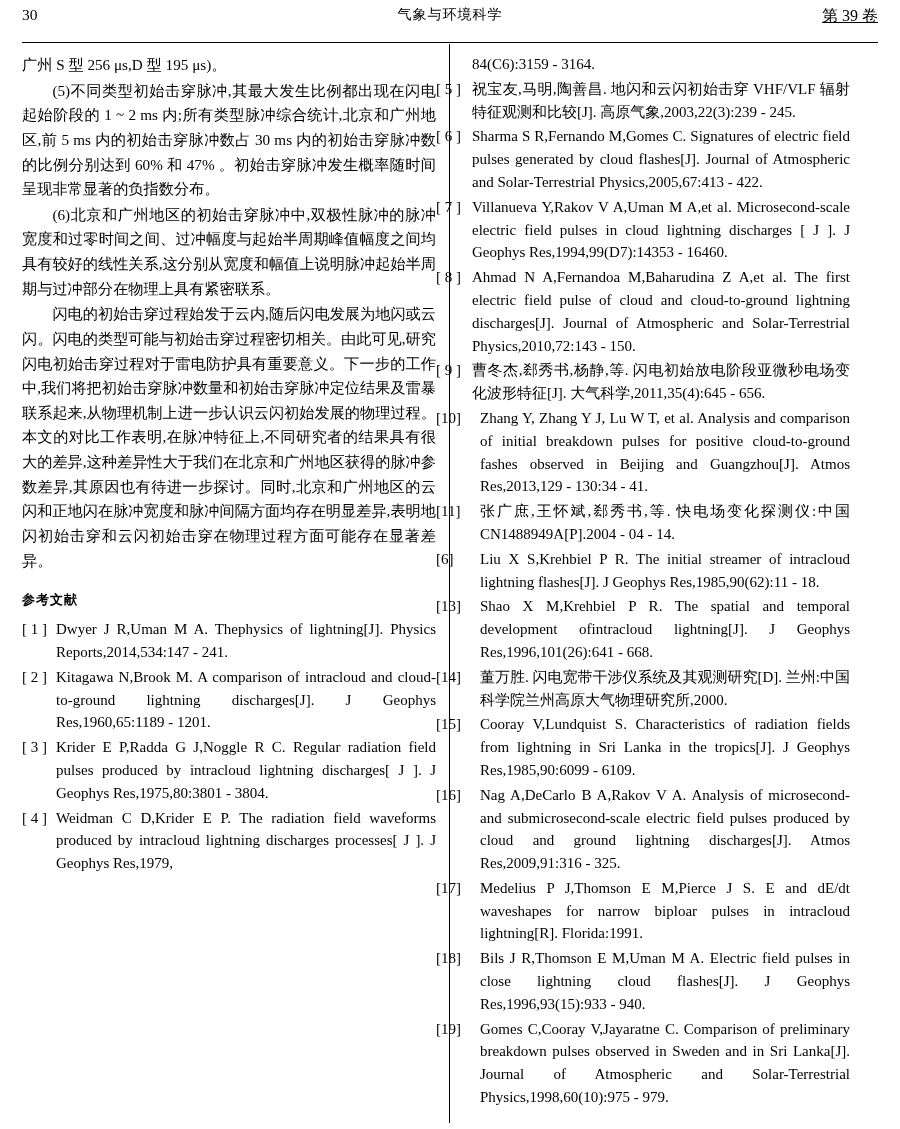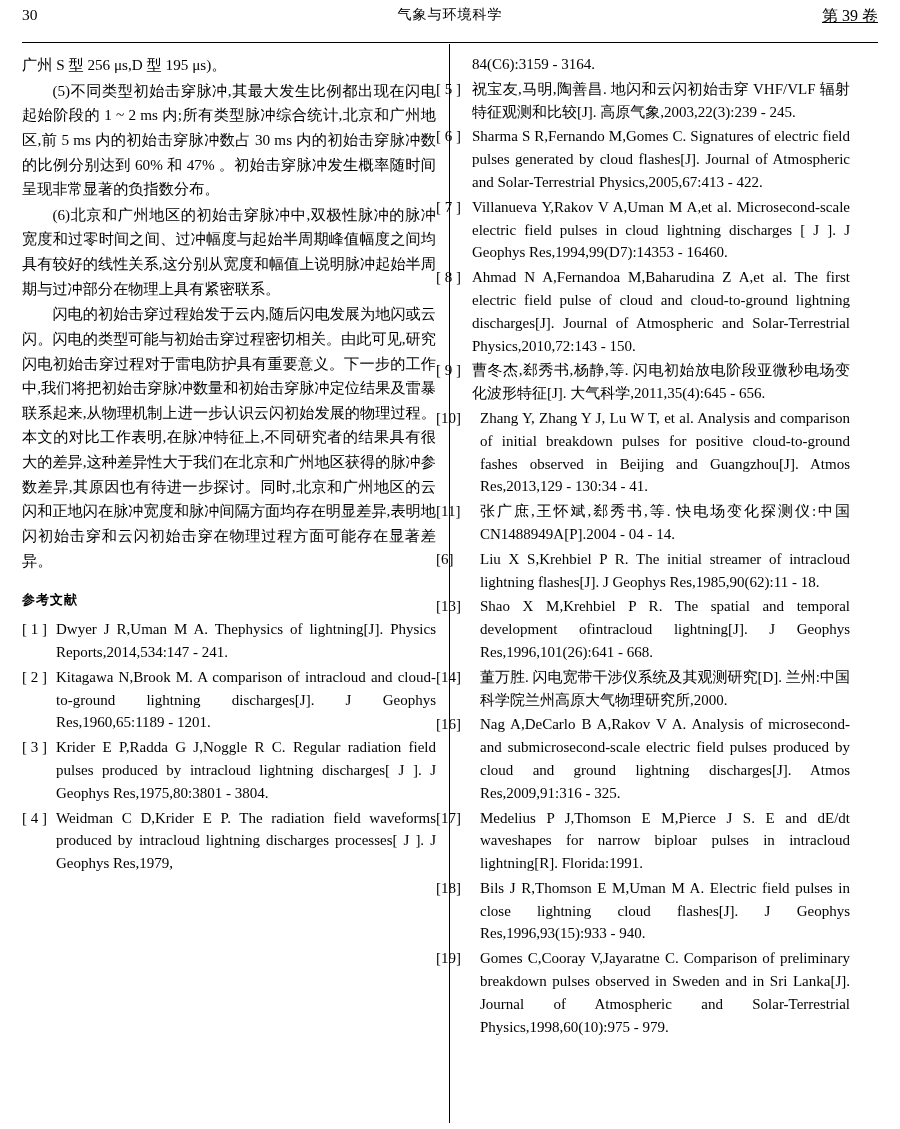--- a/index.html
+++ b/index.html
@@ -192,20 +192,24 @@
       </div>
       <div class="ref wide">
         <span class="num">[13]</span>
         <span class="body">Shao X M,Krehbiel P R. The spatial and temporal development ofintracloud lightning[J]. J Geophys Res,1996,101(26):641 - 668.</span>
       </div>
       <div class="ref wide">
         <span class="num">[14]</span>
         <span class="body">董万胜. 闪电宽带干涉仪系统及其观测研究[D]. 兰州:中国科学院兰州高原大气物理研究所,2000.</span>
       </div>
       <div class="ref wide">
+        <span class="num">[15]</span>
+        <span class="body">Cooray V,Lundquist S. Characteristics of radiation fields from lightning in Sri Lanka in the tropics[J]. J Geophys Res,1985,90:6099 - 6109.</span>
+      </div>
+      <div class="ref wide">
         <span class="num">[16]</span>
         <span class="body">Nag A,DeCarlo B A,Rakov V A. Analysis of microsecond-and submicrosecond-scale electric field pulses produced by cloud and ground lightning discharges[J]. Atmos Res,2009,91:316 - 325.</span>
       </div>
       <div class="ref wide">
         <span class="num">[17]</span>
         <span class="body">Medelius P J,Thomson E M,Pierce J S. E and dE/dt waveshapes for narrow biploar pulses in intracloud lightning[R]. Florida:1991.</span>
       </div>
       <div class="ref wide">
         <span class="num">[18]</span>
         <span class="body">Bils J R,Thomson E M,Uman M A. Electric field pulses in close lightning cloud flashes[J]. J Geophys Res,1996,93(15):933 - 940.</span>

